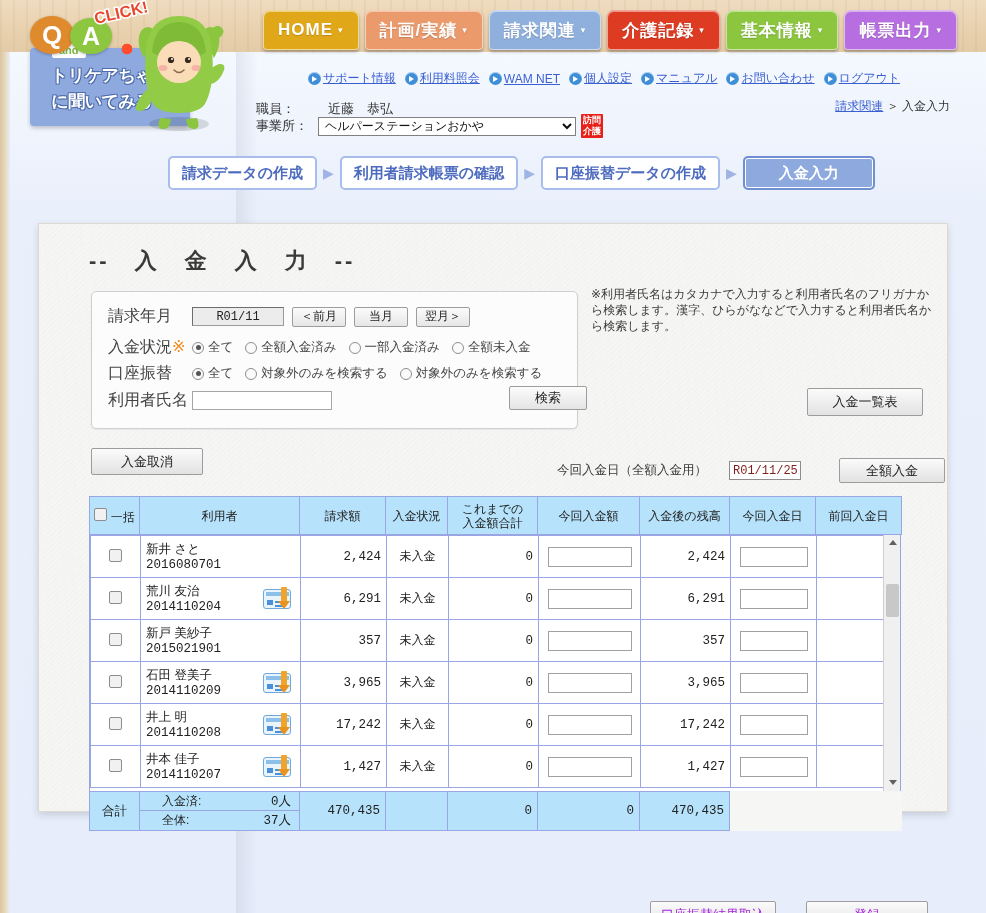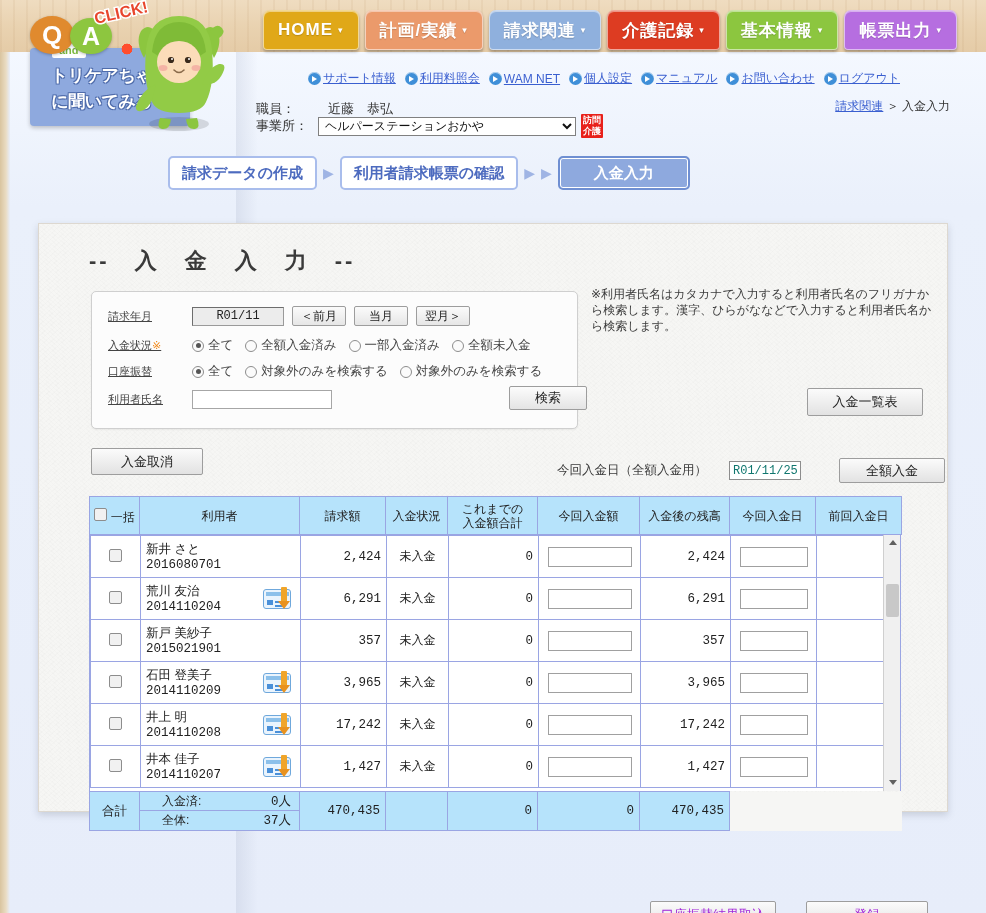--- a/index.html
+++ b/index.html
@@ -175,21 +175,21 @@
     font-size:22px; font-weight:bold; color:#3a3a3a; letter-spacing:3px;
   }
 
   
   #searchbox{
     position:absolute; left:52px; top:67px; width:487px; height:138px;
     background:#fcfcfc; border:1px solid #cfcfcf; border-radius:5px;
     box-shadow:0 1px 2px rgba(0,0,0,.06);
   }
   .srow{ position:absolute; left:16px; display:flex; align-items:center; }
-  .slabel{ width:84px; font-size:11px; color:#444;text-decoration:underline; }
+  .slabel{ width:84px; font-size:16px; color:#444; }
   .req{ color:#f08a1e; }
   #ym-input{
     width:92px; height:19px; text-align:center; font-size:12px;
     font-family:"Liberation Mono","DejaVu Sans Mono",monospace;
     border:1px solid #9a9a9a; background:#ececec; color:#222;
     border-top-color:#6d6d6d; border-left-color:#6d6d6d;
   }
   .smallbtn{
     height:20px; min-width:54px; padding:0 8px; margin-left:8px;
     font-size:12px; font-family:"Liberation Sans",sans-serif; color:#222;
@@ -241,21 +241,21 @@
     background:linear-gradient(180deg,#fbfbfb,#e2e2e2);
     border:1px solid #9d9d9d; border-radius:2px; cursor:pointer;
   }
   #paydate-wrap{
     position:absolute; left:518px; top:234px; display:flex; align-items:center; gap:22px;
   }
   #paydate-label{ font-size:12.5px; color:#3b3b3b; }
   #paydate-input{
     width:72px; height:19px; font-size:12px; padding:0 3px;
     font-family:"Liberation Mono","DejaVu Sans Mono",monospace;
-    border:1px solid #8d8d8d; background:#fff; color:#0f766e;
+    border:1px solid #8d8d8d; background:#fff; color:#7f1d1d;
   }
   #fullpay-btn{
     width:106px; height:25px; margin-left:16px; font-size:13px;
     font-family:"Liberation Sans",sans-serif; color:#222;
     background:linear-gradient(180deg,#fbfbfb,#e2e2e2);
     border:1px solid #9d9d9d; border-radius:2px; cursor:pointer;
   }
 
   
   #tablewrap{
@@ -469,20 +469,21 @@
   <span class="bc-link">請求関連</span>
   <span>＞</span>
   <span>入金入力</span>
 </div>
 
 <div id="steps">
     <div class="step">請求データの作成</div>
     <span class="step-arrow">▶</span>
     <div class="step">利用者請求帳票の確認</div>
     <span class="step-arrow">▶</span>
+    <div class="step">口座振替データの作成</div>
     <span class="step-arrow">▶</span>
     <div class="step active">入金入力</div>
   </div>
 
 <div id="panel">
   <div id="panel-title">--　入　金　入　力　--</div>
 
   <div id="searchbox">
 
     <div class="srow" style="top:14px;">

